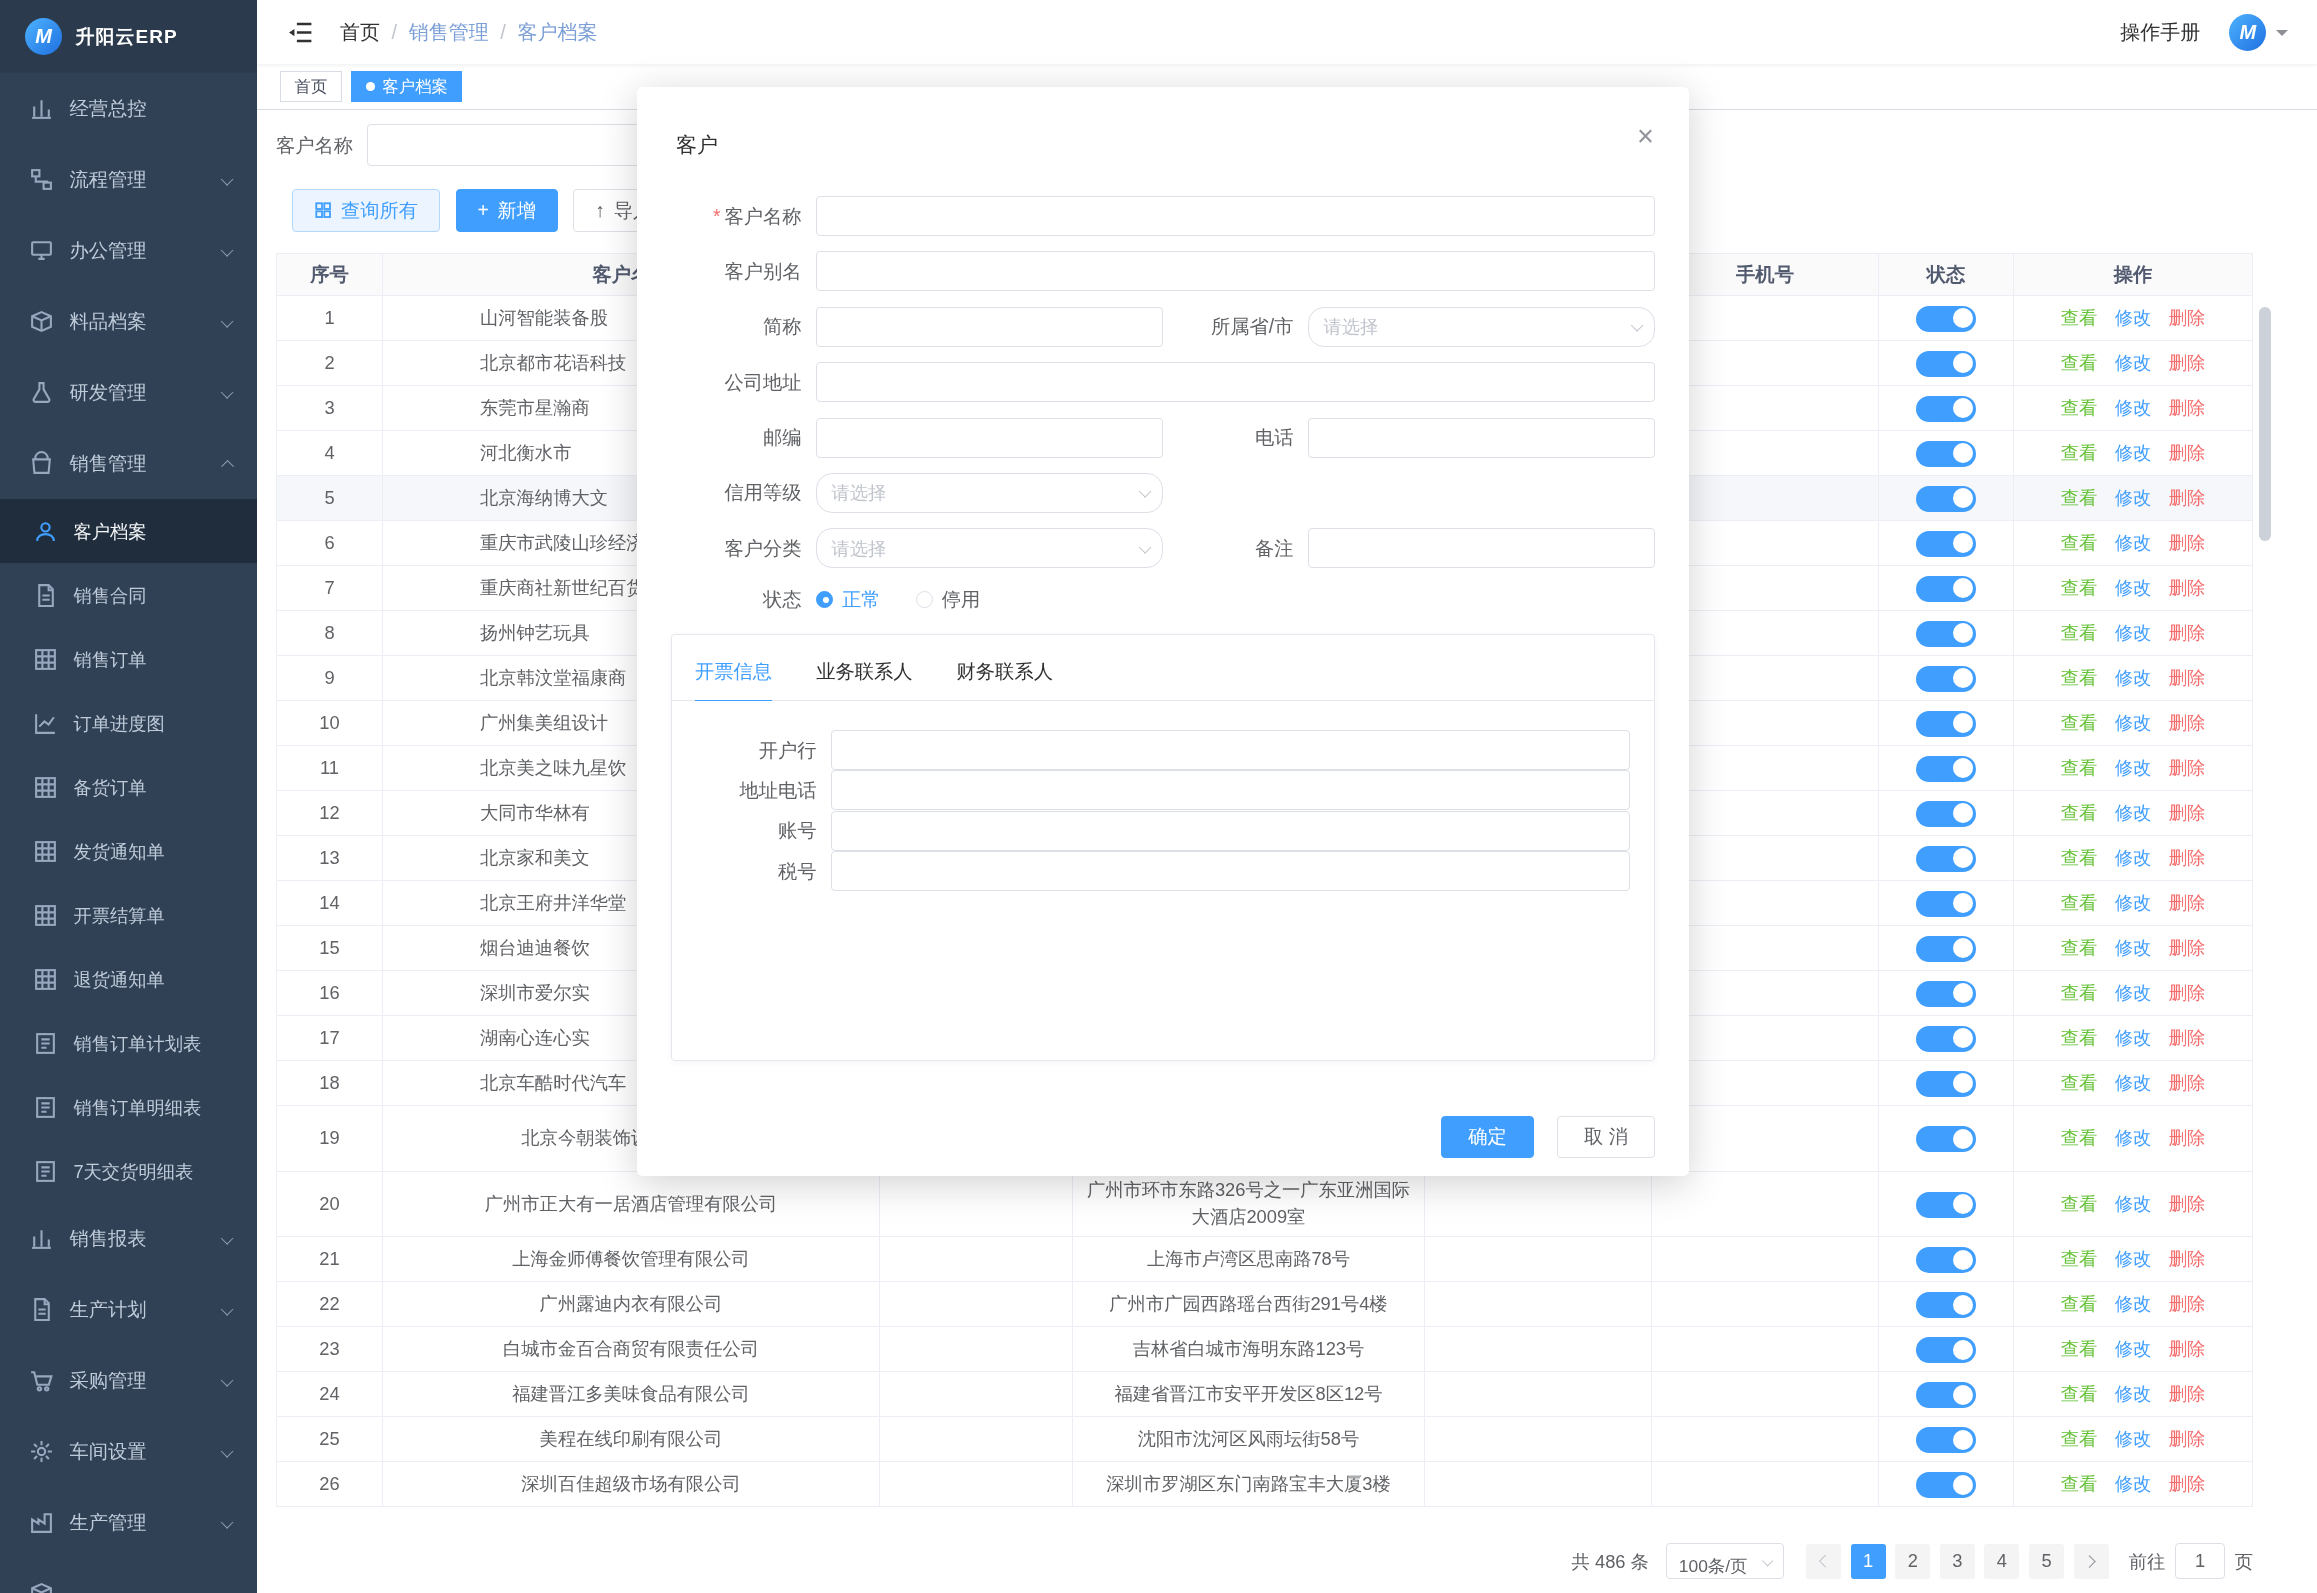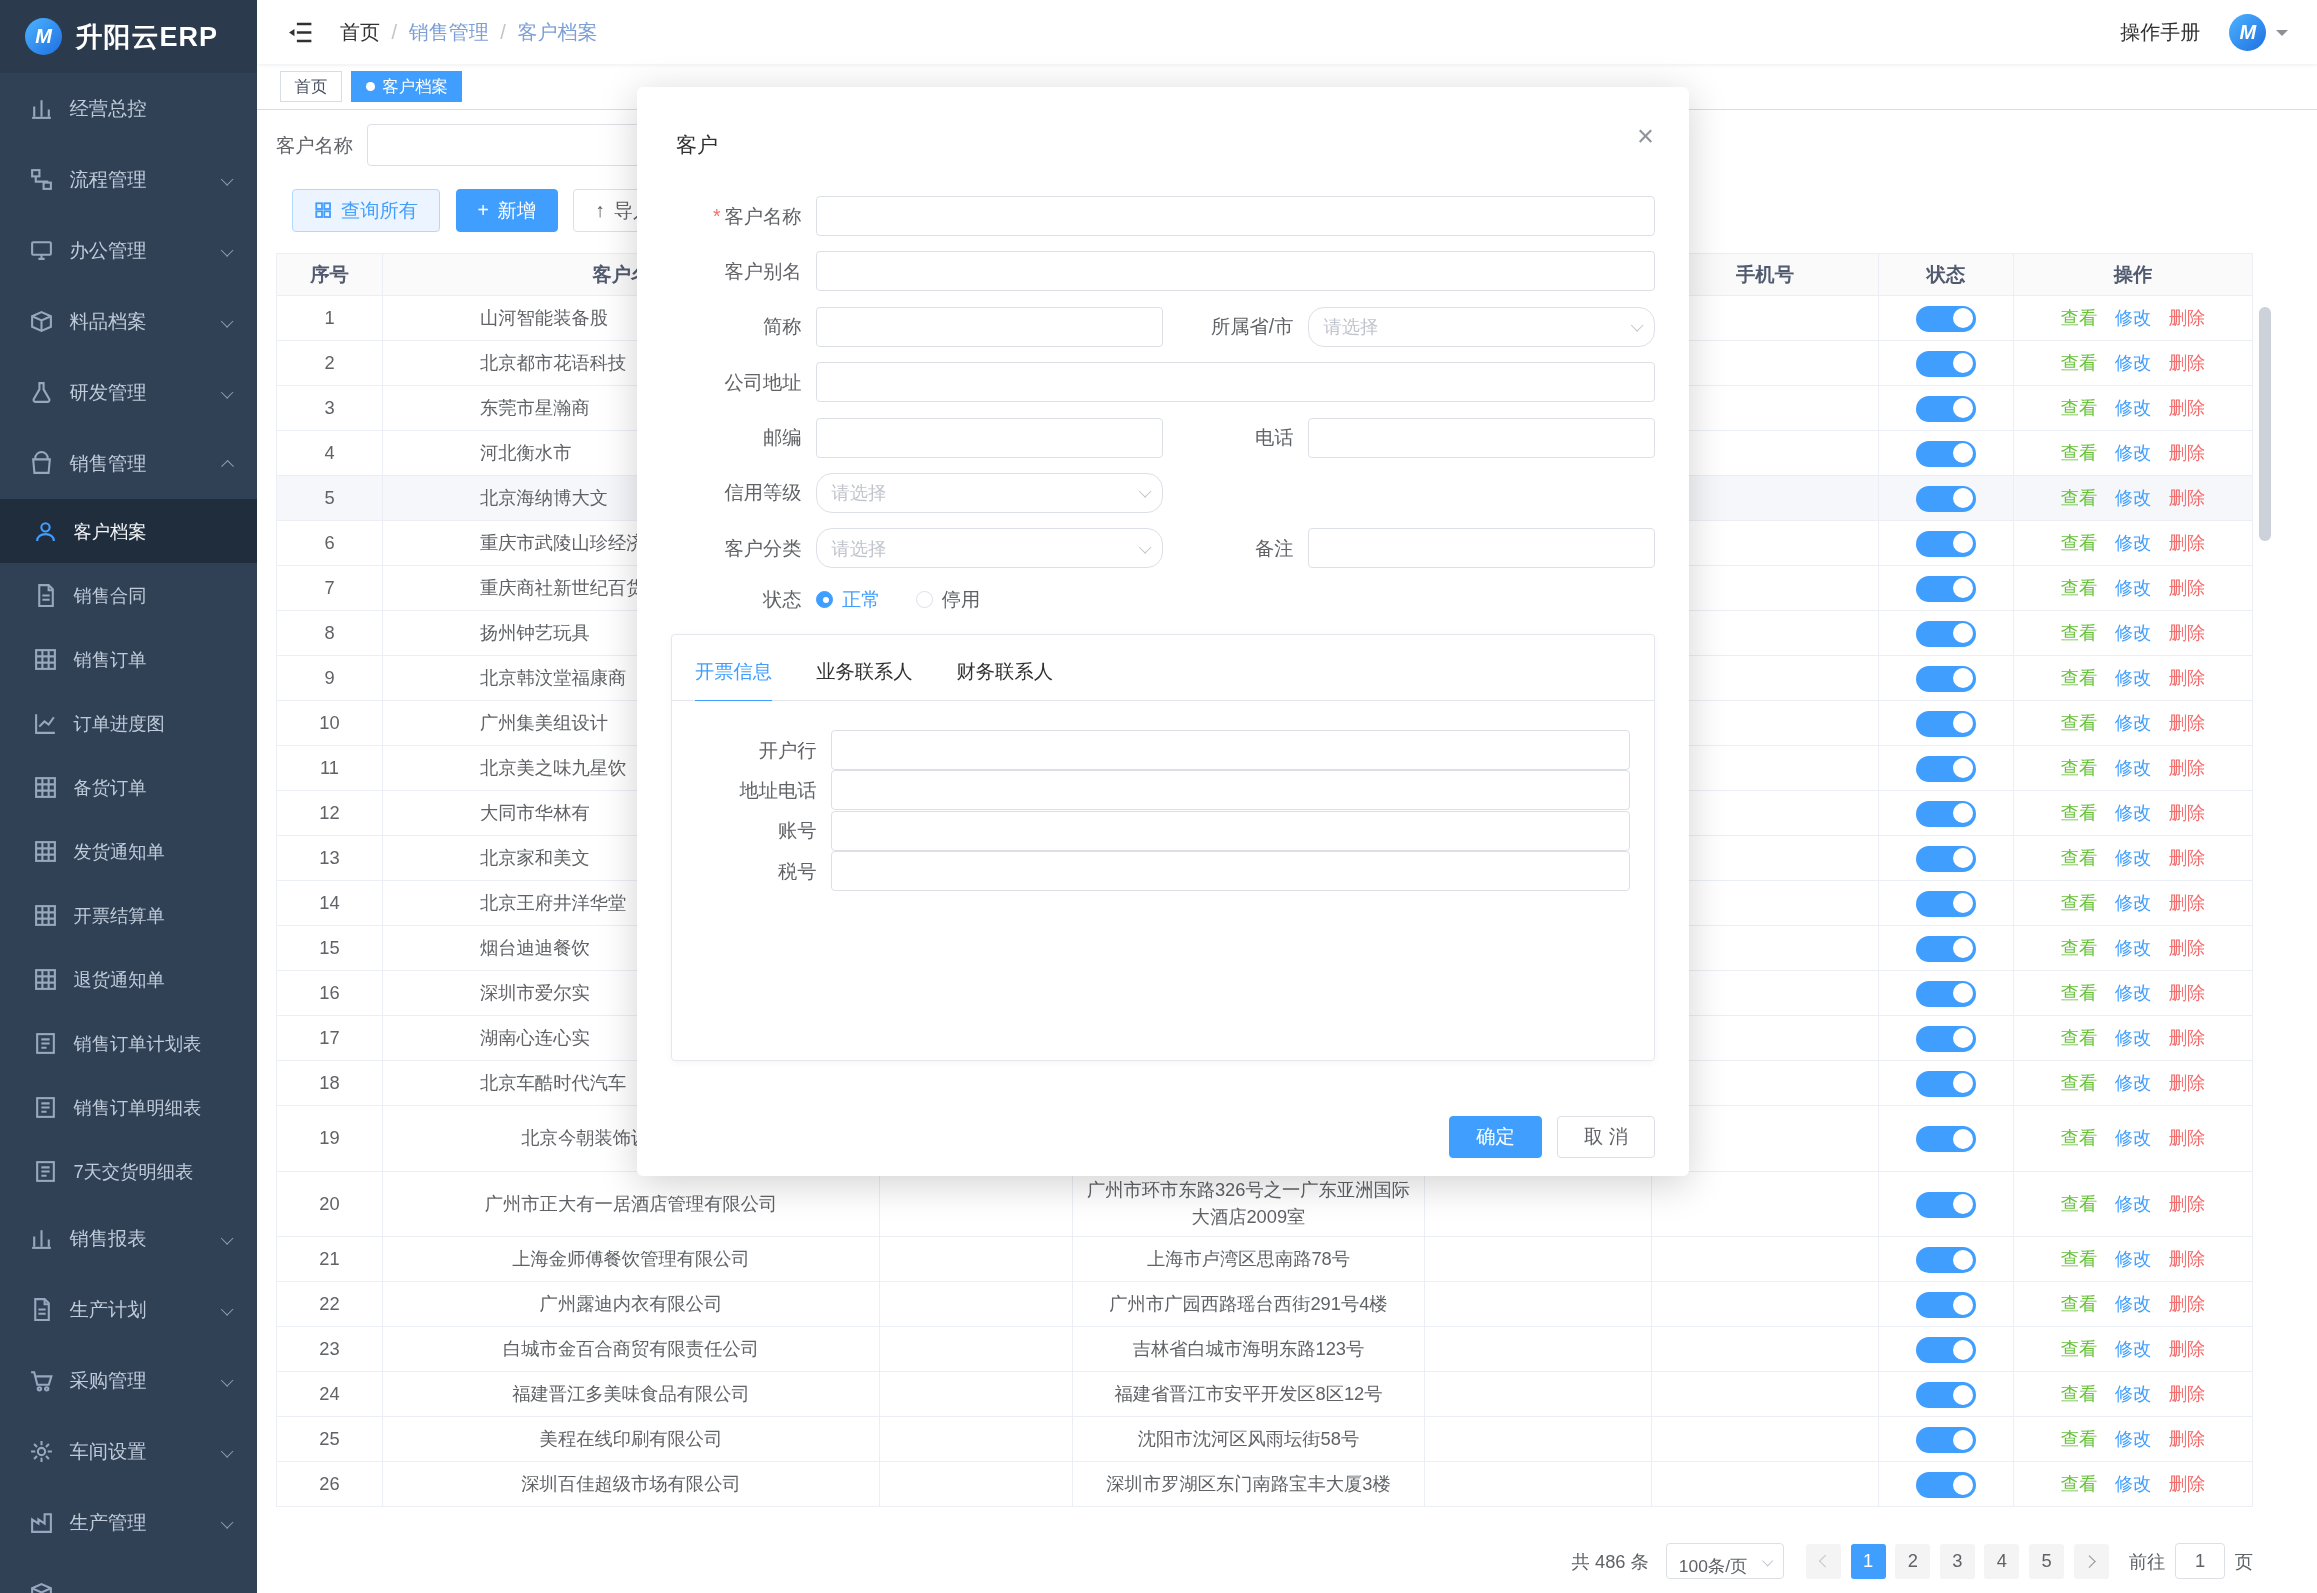--- a/index.html
+++ b/index.html
@@ -8,21 +8,21 @@
     font-family:"Liberation Sans","DejaVu Sans",sans-serif;
     color:#303133; background:#fff; position:relative; }
 
   
   .sidebar { position:absolute; left:0; top:0; width:257px; height:1593px;
     background:#304156; overflow:hidden; z-index:6; }
   .logo { height:73px; display:flex; align-items:center; padding-left:25px; gap:13.5px; background:#2b3a4d; }
   .logo-mark,.avatar { width:37px; height:37px; border-radius:50%;
     background:linear-gradient(135deg,#4db3ff,#1f6fe0); color:#fff; display:flex;
     align-items:center; justify-content:center; font-weight:bold; font-style:italic; font-size:20px; flex:none;}
-  .logo-text { color:#fff; font-size:27px; font-weight:bold; letter-spacing:1px; }
+  .logo-text { color:#fff; font-size:19px; font-weight:bold; letter-spacing:1px; }
   .menu-item { height:71px; display:flex; align-items:center; padding:0 25px 0 29px;
     color:#bfcbd9; font-size:19.3px; cursor:pointer; }
   .menu-item.sub { height:64px; padding-left:33px; font-size:18.3px; }
   .menu-item.active { background:#1f2d3d; color:#f4f6f8; }
   .menu-item.active .mi { color:#409eff; }
   .mi { width:25px; height:25px; margin-right:15.4px; color:#97a8be; flex:none; }
   .mi svg { width:100%; height:100%; display:block; }
   .mlabel { white-space:nowrap; }
   .chevron { display:inline-block; width:8.7px; height:8.7px;
     border-top:1.9px solid #8d9fb3; border-right:1.9px solid #8d9fb3; flex:none;}
@@ -134,21 +134,21 @@
   .tab-card { margin:19.3px 34px 0; height:427px; border:1px solid #e4e7ed; border-radius:3.9px;
     box-shadow:0 1.9px 7.7px rgba(0,0,0,.04); }
   .tabs { display:flex; gap:44px; padding:23px 23px 0; border-bottom:1px solid #e4e7ed; }
   .mtab { padding-bottom:14.5px; font-size:19.3px; color:#303133; cursor:pointer; }
   .mtab.active { color:#409eff; border-bottom:1.9px solid #409eff; margin-bottom:-1px; }
   .tab-fields { margin-top:37px; }
   .tfrow { display:flex; align-items:center; margin-bottom:15.4px; height:25px; padding-right:24px;}
   .tfrow .flabel { width:159px; }
   .modal-footer { position:absolute; bottom:18.3px; right:34px; display:flex; gap:15.4px; }
   .mbtn { height:42px; padding:0 26px; border-radius:3.9px; font-size:19.3px; cursor:pointer;
-    border:1px solid transparent; font-family:"Liberation Sans","DejaVu Sans",sans-serif; white-space:nowrap;}
+    border:1px solid transparent; font-family:"Liberation Sans","DejaVu Sans",sans-serif; white-space:nowrap;margin-left:8px;}
   .mbtn-primary { background:#409eff; border-color:#409eff; color:#fff; }
   .mbtn-default { background:#fff; border-color:#dcdfe6; color:#606266; }
 </style>
 </head>
 <body>
 
 <div class="sidebar">
   <div class="logo">
     <span class="logo-mark">M</span>
     <span class="logo-text">升阳云ERP</span>

